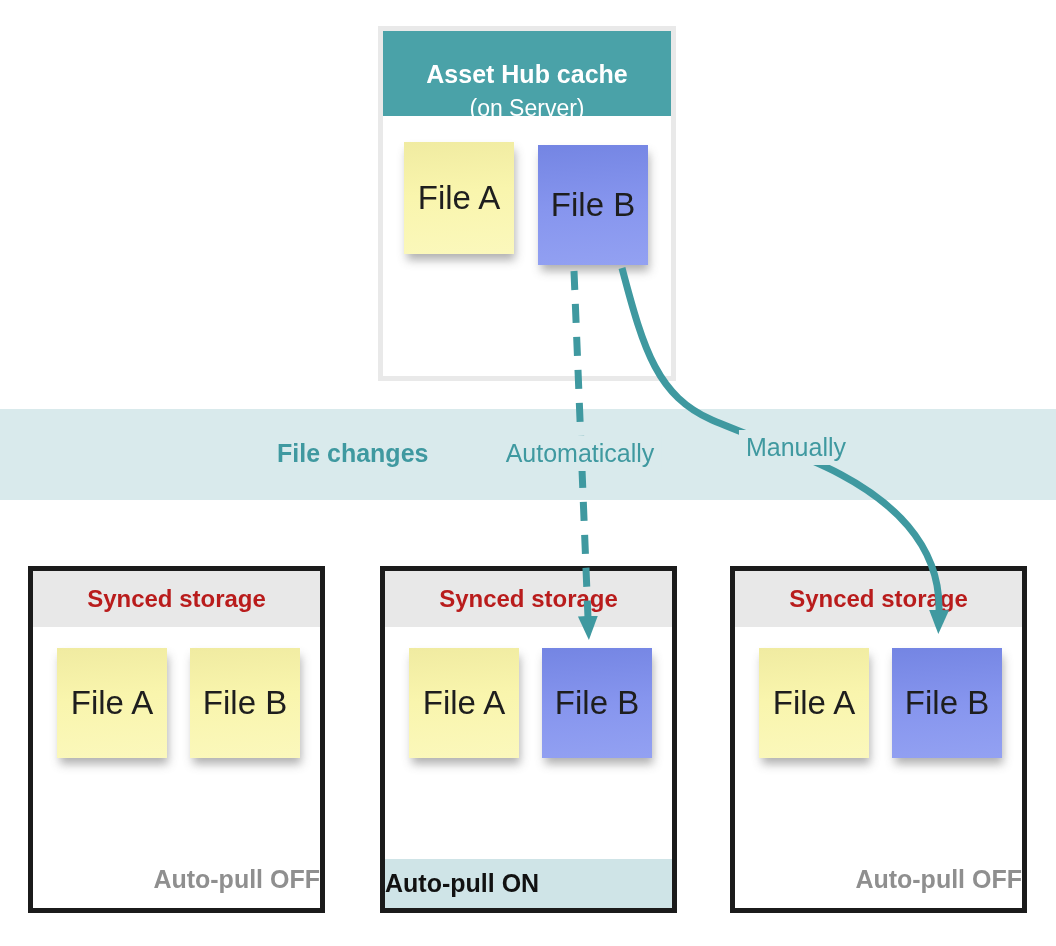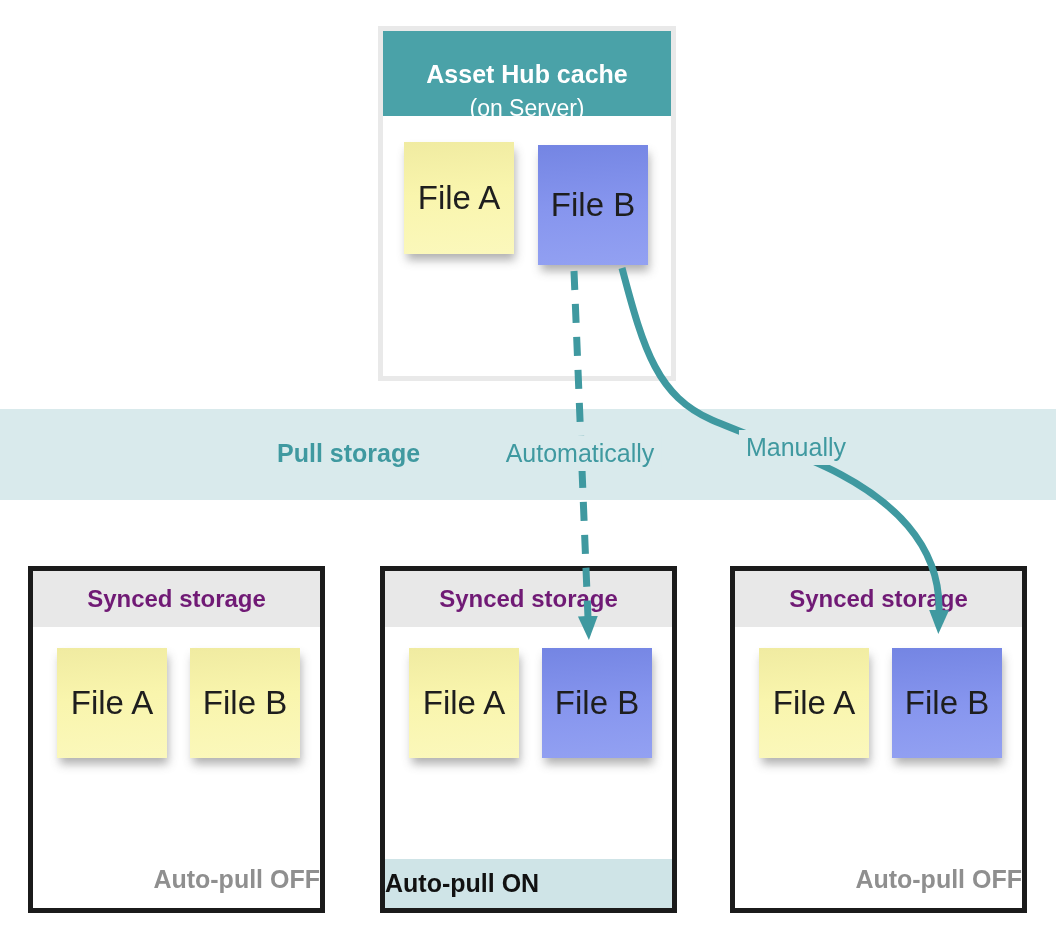--- a/index.html
+++ b/index.html
@@ -59,21 +59,21 @@
   
   .storage-box{
     position:absolute;top:566px;width:297px;height:347px;
     background:#ffffff;border:5px solid #1b1b1b;box-sizing:border-box;
   }
   .storage-left{left:28px;}
   .storage-middle{left:380px;}
   .storage-right{left:730px;}
   .storage-header{
     position:absolute;left:0;top:0;right:0;height:56px;background:#e8e8e8;
-    text-align:center;line-height:56px;font-size:24px;font-weight:bold;color:#701a75;
+    text-align:center;line-height:56px;font-size:24px;font-weight:bold;color:#b91c1c;
   }
   .storage-note-a{left:24px;top:77px;}
   .storage-note-b{left:157px;top:77px;}
   .footer-off{
     position:absolute;left:0;right:0;bottom:14px;text-align:right;
     font-size:25px;font-weight:bold;color:#8f8f8f;
   }
   .footer-on{
     position:absolute;left:0;right:0;bottom:0;height:49px;background:#cfe4e7;
     text-align:left;line-height:49px;font-size:25px;font-weight:bold;color:#111111;
@@ -89,21 +89,21 @@
   </div>
   <div class="note cache-note-a" data-color="yellow">
     <span>File A</span>
   </div>
   <div class="note cache-note-b" data-color="blue">
     <span>File B</span>
   </div>
 </div>
 
 <div class="pull-band">
-  <div class="band-label band-title">Pull storage</div>
+  <div class="band-label band-title">File changes</div>
   <div class="band-label band-auto">Automatically</div>
   <div class="band-label band-manual">Manually</div>
 </div>
 
 <div class="storage-box storage-left">
   <div class="storage-header">Synced storage</div>
   <div class="note storage-note-a" data-color="yellow">
     <span>File A</span>
   </div>
   <div class="note storage-note-b" data-color="yellow">

